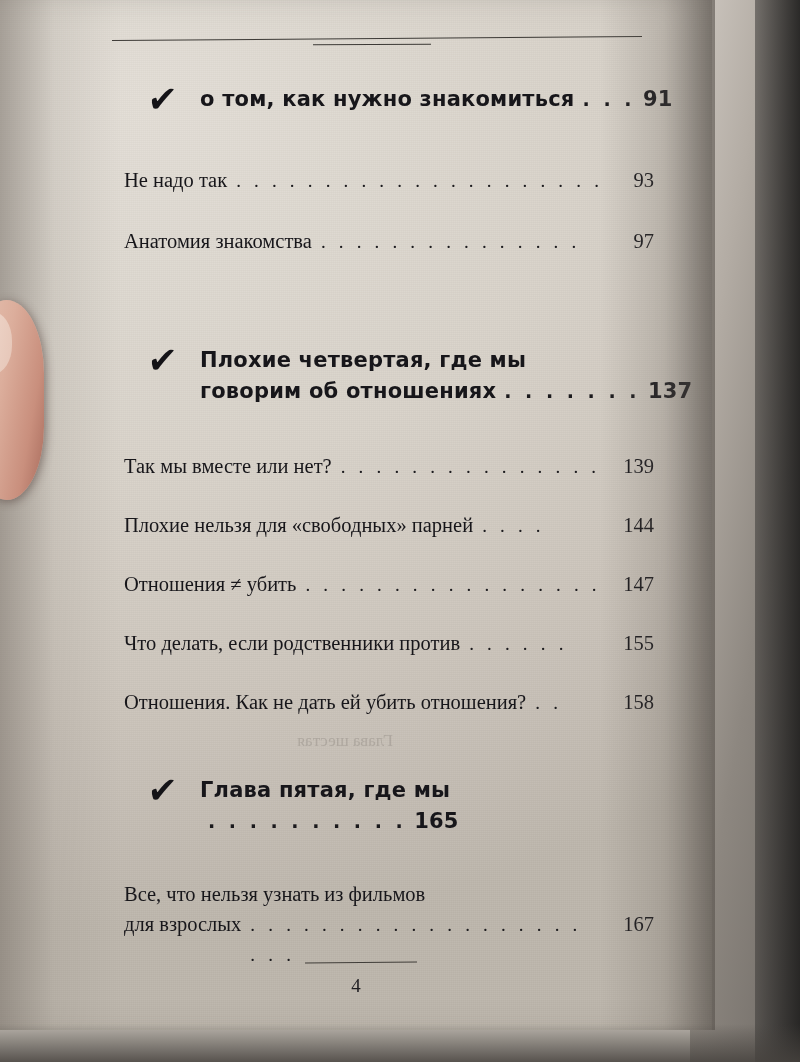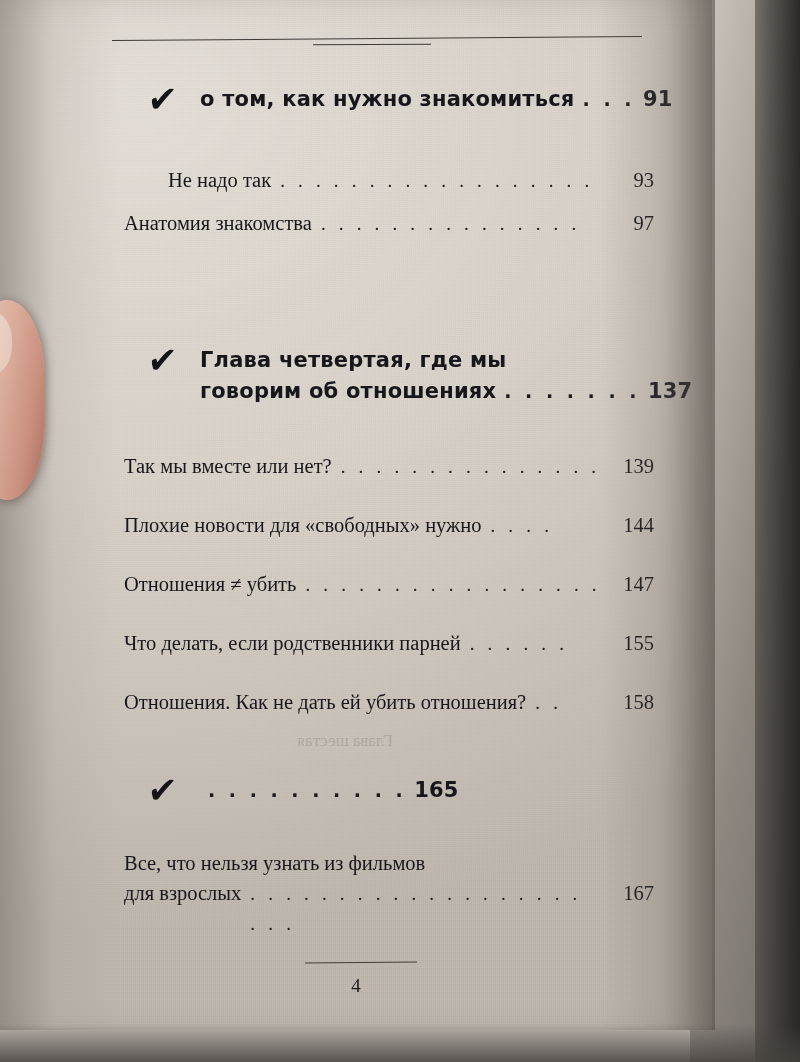--- a/index.html
+++ b/index.html
@@ -275,81 +275,82 @@
           <span class="check">✔</span>
           <span class="chap-text">
             <span class="chap-line2">
               <span>о том, как нужно знакомиться</span>
               <span class="chap-dots">. . .</span>
               <span class="chap-page">91</span>
             </span>
           </span>
         </div>
 
-        <div class="entry" style="margin-top:50px;margin-left:44px;">
+        <div class="entry" style="margin-top:50px;">
           <span class="title">Не надо так</span>
           <span class="dots">. . . . . . . . . . . . . . . . . . . . . .</span>
           <span class="pg">93</span>
         </div>
 
-        <div class="entry" style="margin-top:12px;">
+        <div class="entry" style="margin-top:30px;">
           <span class="title">Анатомия знакомства</span>
           <span class="dots">. . . . . . . . . . . . . . .</span>
           <span class="pg">97</span>
         </div>
       </div>
 
       <div class="block" style="top:345px;">
         <div class="chapter">
           <span class="check">✔</span>
           <span class="chap-text">
-            <span class="chap-line1">Глава четвертая, где мы</span>
+            <span class="chap-line1">Плохие четвертая, где мы</span>
             <span class="chap-line2">
               <span>говорим об отношениях</span>
               <span class="chap-dots">. . . . . . .</span>
               <span class="chap-page">137</span>
             </span>
           </span>
         </div>
 
         <div class="entry" style="margin-top:44px;">
           <span class="title">Так мы вместе или нет?</span>
           <span class="dots">. . . . . . . . . . . . . . . .</span>
           <span class="pg">139</span>
         </div>
 
         <div class="entry" style="margin-top:28px;">
-          <span class="title">Плохие новости для «свободных» нужно</span>
+          <span class="title">Плохие нельзя для «свободных» парней</span>
           <span class="dots">. . . .</span>
           <span class="pg">144</span>
         </div>
 
         <div class="entry" style="margin-top:28px;">
           <span class="title">Отношения ≠ убить</span>
           <span class="dots">. . . . . . . . . . . . . . . . .</span>
           <span class="pg">147</span>
         </div>
 
         <div class="entry" style="margin-top:28px;">
-          <span class="title">Что делать, если родственники парней</span>
+          <span class="title">Что делать, если родственники против</span>
           <span class="dots">. . . . . .</span>
           <span class="pg">155</span>
         </div>
 
         <div class="entry" style="margin-top:28px;">
           <span class="title">Отношения. Как не дать ей убить отношения?</span>
           <span class="dots">. .</span>
           <span class="pg">158</span>
         </div>
       </div>
 
       <div class="block" style="top:775px;">
         <div class="chapter">
           <span class="check">✔</span>
           <span class="chap-text">
+            <span class="chap-line1">Глава пятая, где мы</span>
             <span class="chap-line2">
               <span class="chap-dots">. . . . . . . . . .</span>
               <span class="chap-page">165</span>
             </span>
           </span>
         </div>
 
         <div class="entry two-line" style="margin-top:42px;">
           <span class="l1">Все, что нельзя узнать из фильмов</span>
           <span class="l2">

